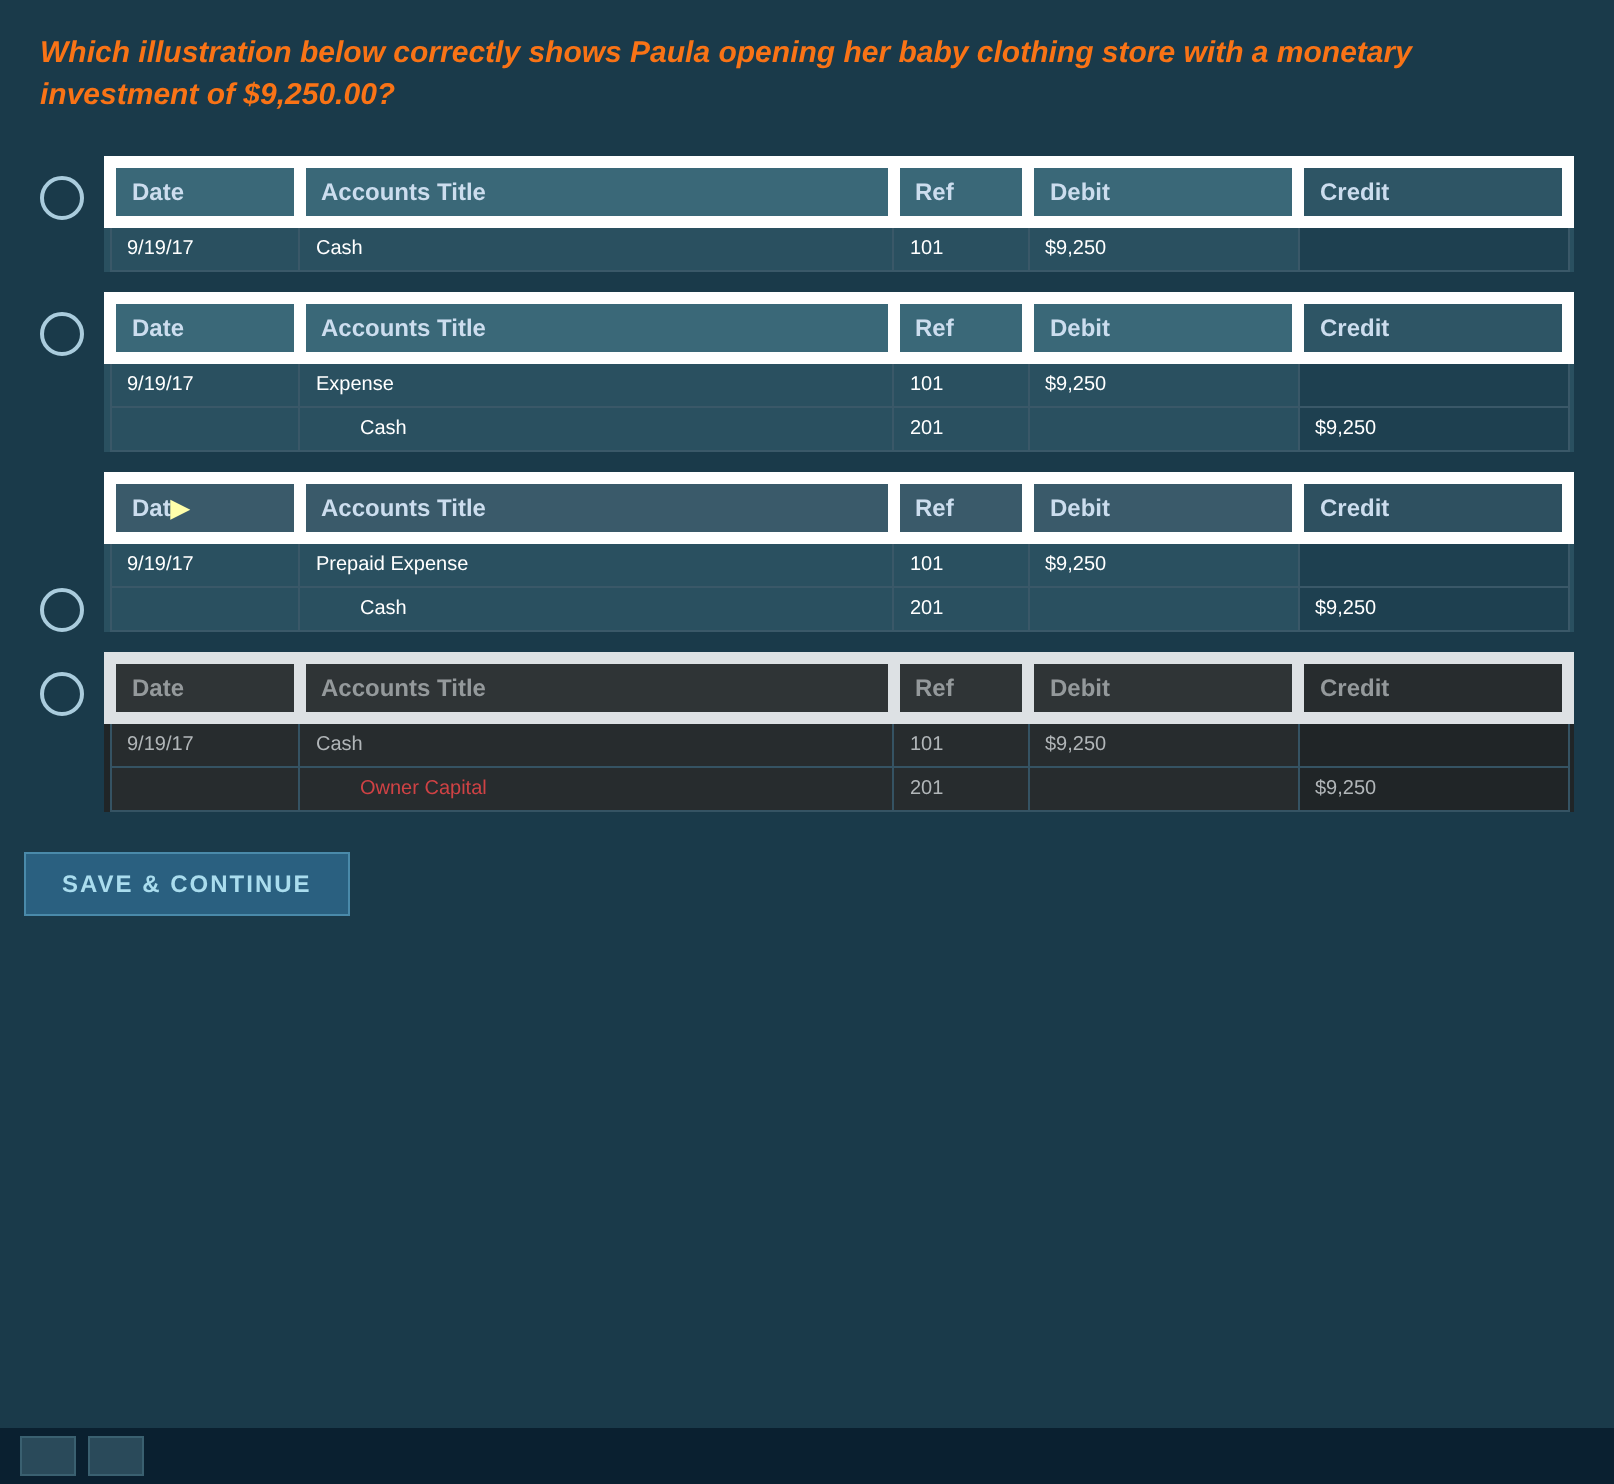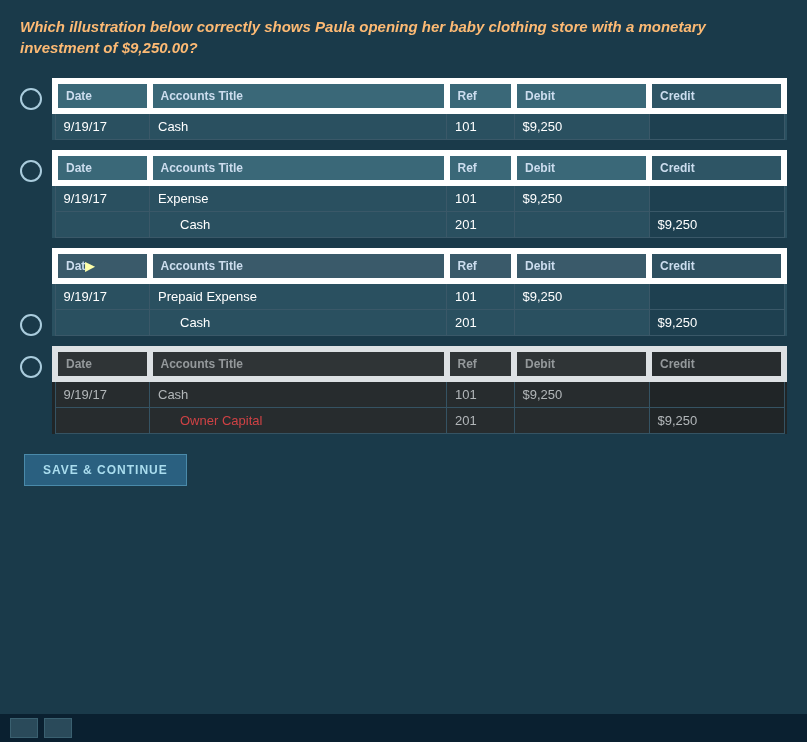--- a/index.html
+++ b/index.html
@@ -11,21 +11,21 @@
       overflow: hidden;
       position: relative;
     }
 
     .question-area {
       background: #1a3a4a;
       padding: 16px 20px 12px 20px;
     }
 
     .question-text {
-      color: #fdba74;
+      color: #f97316;
       font-size: 15px;
       font-weight: bold;
       font-style: italic;
       line-height: 1.4;
     }
 
     .options-area {
       padding: 8px 20px 10px 20px;
       display: flex;
       flex-direction: column;
@@ -63,36 +63,36 @@
       color: #ccddee;
       font-size: 12px;
       font-weight: bold;
       padding: 5px 8px;
       text-align: left;
       border: 6px solid #ffffff;
     }
 
     .journal-table td {
       color: #ffffff;
-      font-size: 13px;
+      font-size: 10px;
       padding: 5px 8px;
       border: 1px solid #3a5868;
       background: #2a5060;
     }
 
     .journal-table .col-date { width: 70px; }
     .journal-table .col-title { width: 220px; }
     .journal-table .col-ref { width: 50px; }
     .journal-table .col-debit { width: 100px; }
     .journal-table .col-credit { width: 100px; background: #1e4050; }
 
     .journal-table th.col-credit { background: #2e5565; }
 
     .save-btn-area {
-      padding: 10px 24px;
+      padding: 10px 12px;
     }
 
     .save-btn {
       background: #2a6080;
       color: #aaddee;
       border: 1px solid #4a8aaa;
       padding: 8px 18px;
       font-size: 12px;
       font-weight: bold;
       letter-spacing: 1px;

